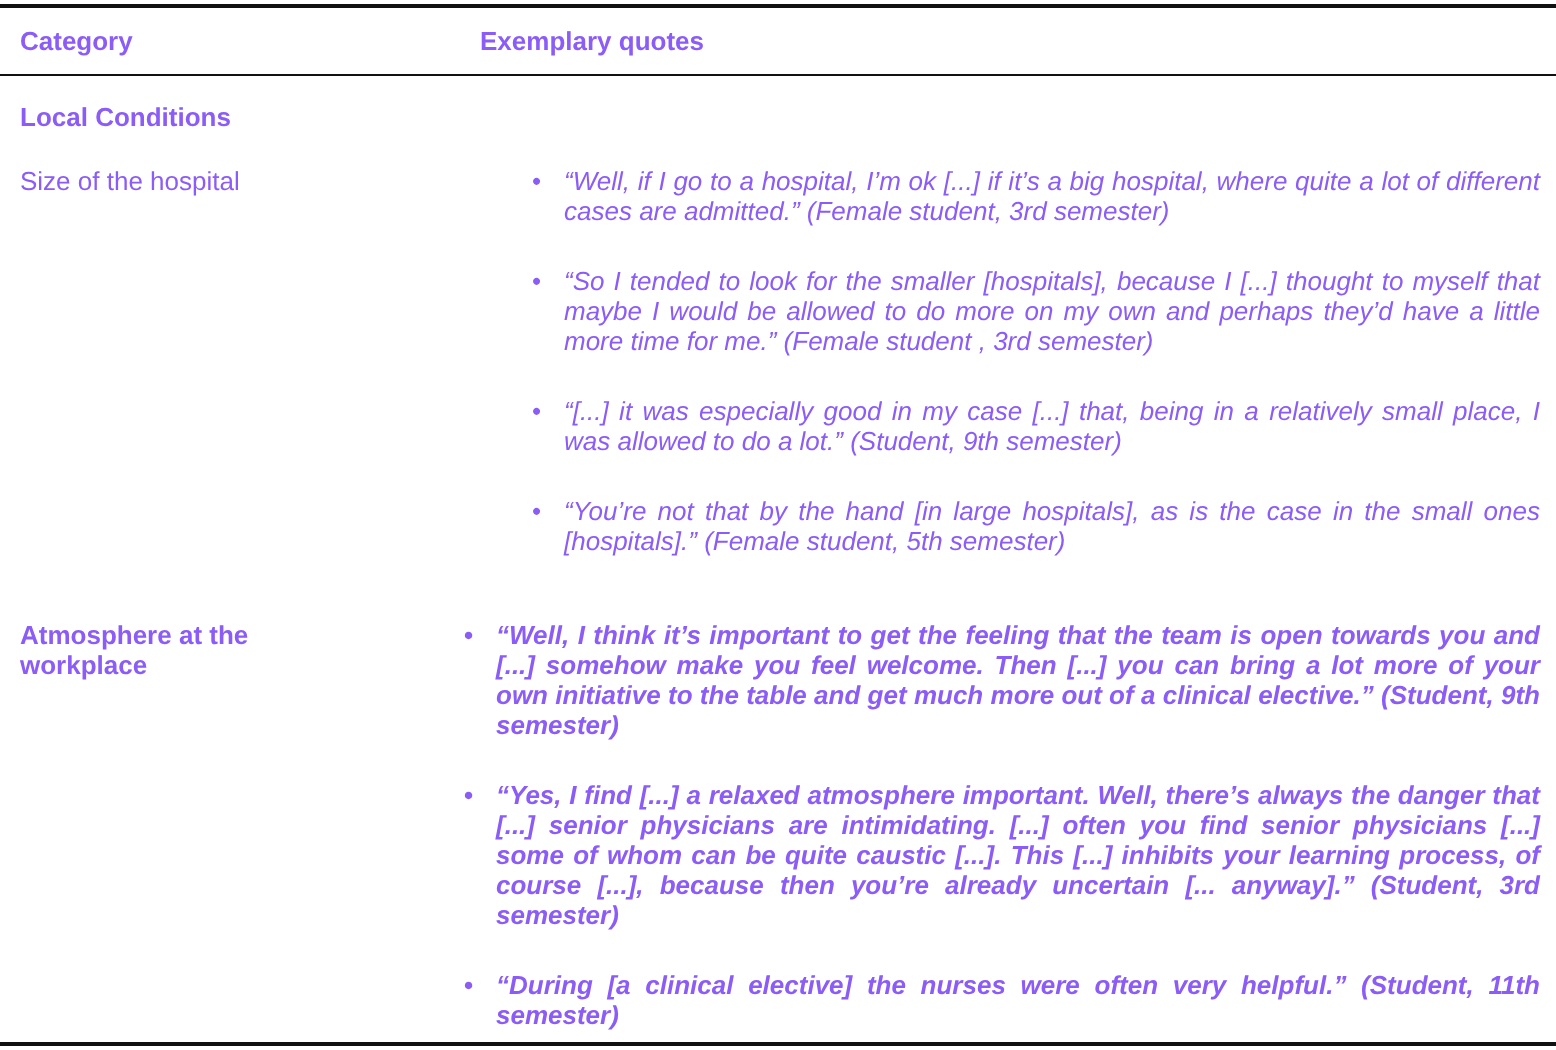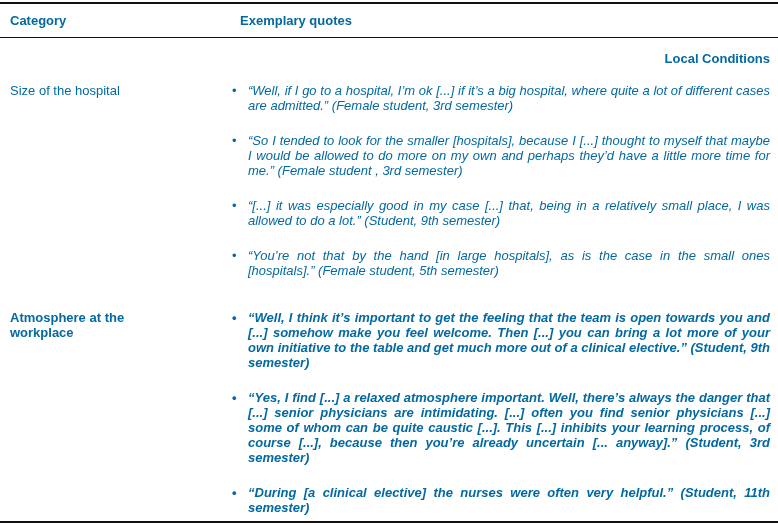--- a/index.html
+++ b/index.html
@@ -12,21 +12,21 @@
     width: 778px;
     height: 521px;
     margin-top: 2px;
     box-sizing: border-box;
     border-top: 2px solid #111111;
     border-bottom: 2px solid #111111;
     padding: 0 8px 0 10px;
     font-family: "Liberation Sans", sans-serif;
     font-size: 13px;
     line-height: 15px;
-    color: #0369a1;
+    color: #8b5cf6;
     overflow: hidden;
   }
   .row {
     display: flex;
     align-items: flex-start;
   }
   .cat-cell {
     width: 140px;
     margin-right: 70px;
     flex-shrink: 0;
@@ -44,23 +44,22 @@
     padding-left: 10px;
     padding-right: 8px;
     font-weight: bold;
   }
   .thead .cat-cell, .thead .quote-cell {
     white-space: nowrap;
   }
   .section-label {
     font-weight: bold;
     margin-top: 13px;
-    text-align: right;
   }
-  .body-row-1 { margin-top: 17px; }
+  .body-row-1 { margin-top: 17px; gap: 34px; }
   .body-row-2 { margin-top: 32px; font-weight: bold; }
   ul.quote-list {
     list-style: none;
     margin: 0;
     padding: 0;
   }
   ul.quote-list li {
     position: relative;
     padding-left: 28px;
     font-style: italic;

